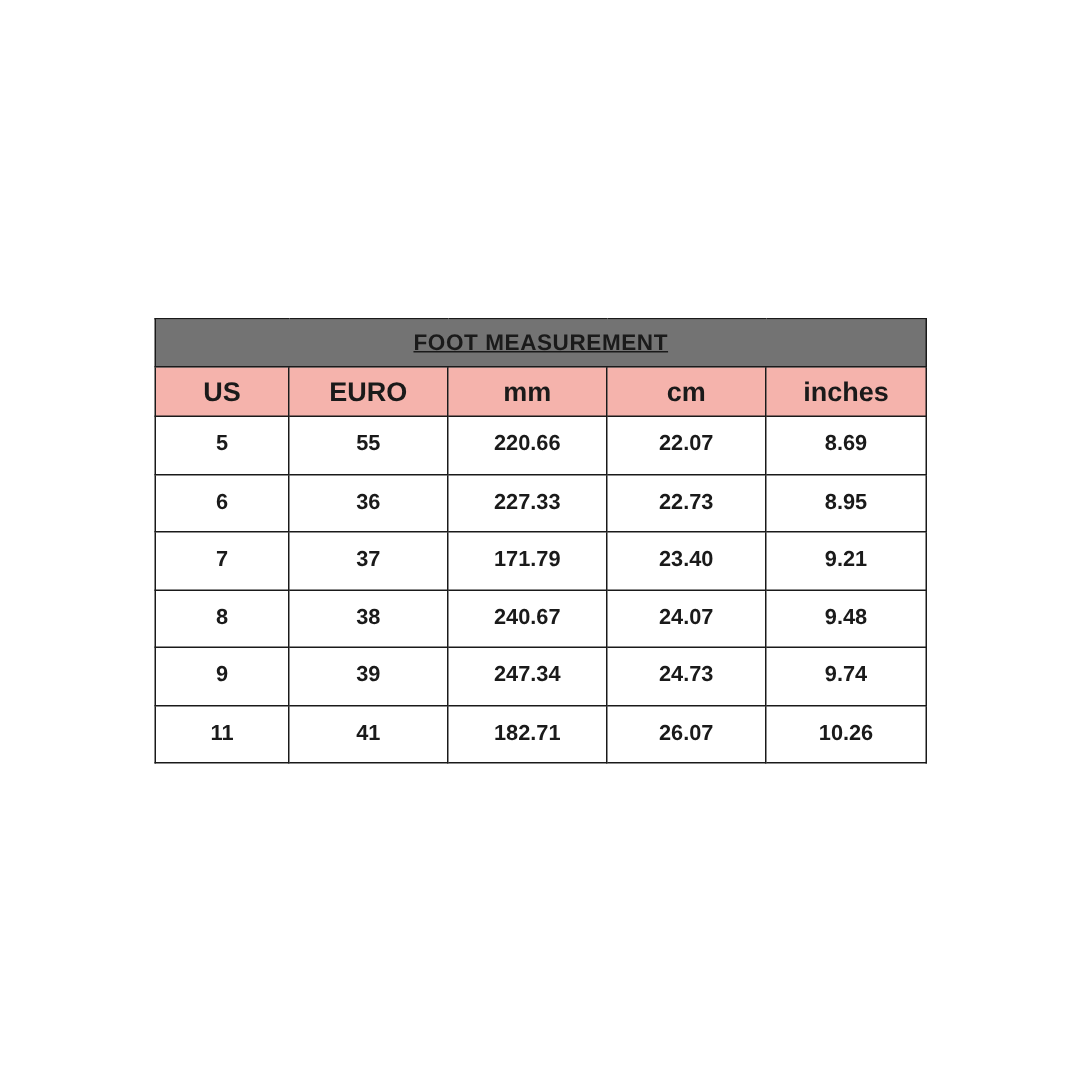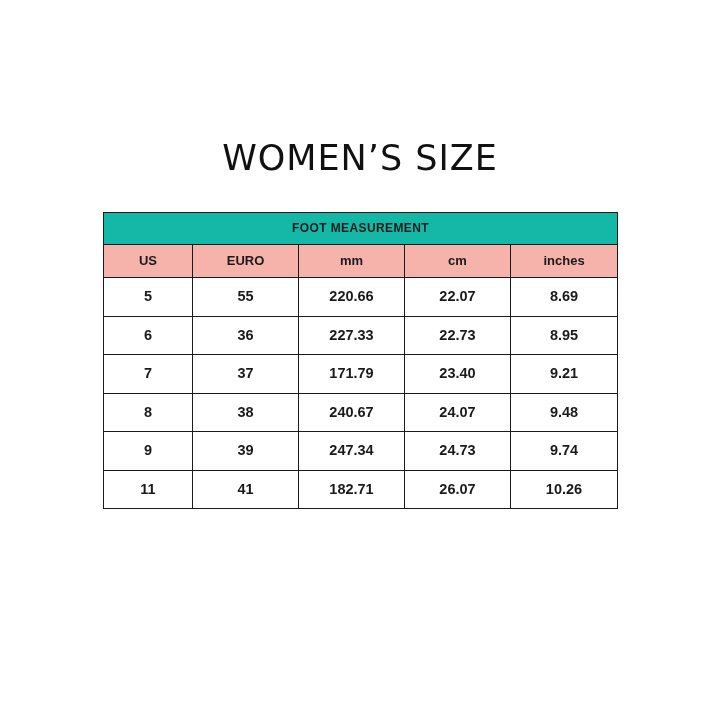--- a/index.html
+++ b/index.html
@@ -47,47 +47,47 @@
     border: 1px solid #1a1a1a;
     text-align: center;
     font-size: 14.5px;
     font-weight: bold;
     color: #1a1a1a;
     padding: 0;
     height: 37.5px;
     line-height: 37.5px;
   }
   tr.banner-row th {
-    background: #14b8a6;
-    font-size: 12px;
+    background: #737373;
+    font-size: 15px;
     letter-spacing: 0.4px;
     height: 31px;
     line-height: 31px;
+    text-decoration: underline;
   }
   tr.header-row th {
     background: #f5b3ac;
-    font-size: 13px;
+    font-size: 18px;
     height: 32px;
     line-height: 32px;
   }
   tr.data-row td {
     background: #ffffff;
   }
   col.c-us { width: 89px; }
   col.c-euro { width: 106px; }
   col.c-mm { width: 106px; }
   col.c-cm { width: 106px; }
   col.c-in { width: 107px; }
 </style>
 </head>
 <body>
 
 <div class="page">
 
-  <div class="title">WOMEN’S SIZE</div>
 
   <div class="table-wrap">
     <table class="size-table">
       <colgroup>
         <col class="c-us">
           <col class="c-euro">
           <col class="c-mm">
           <col class="c-cm">
           <col class="c-in">
       </colgroup>

